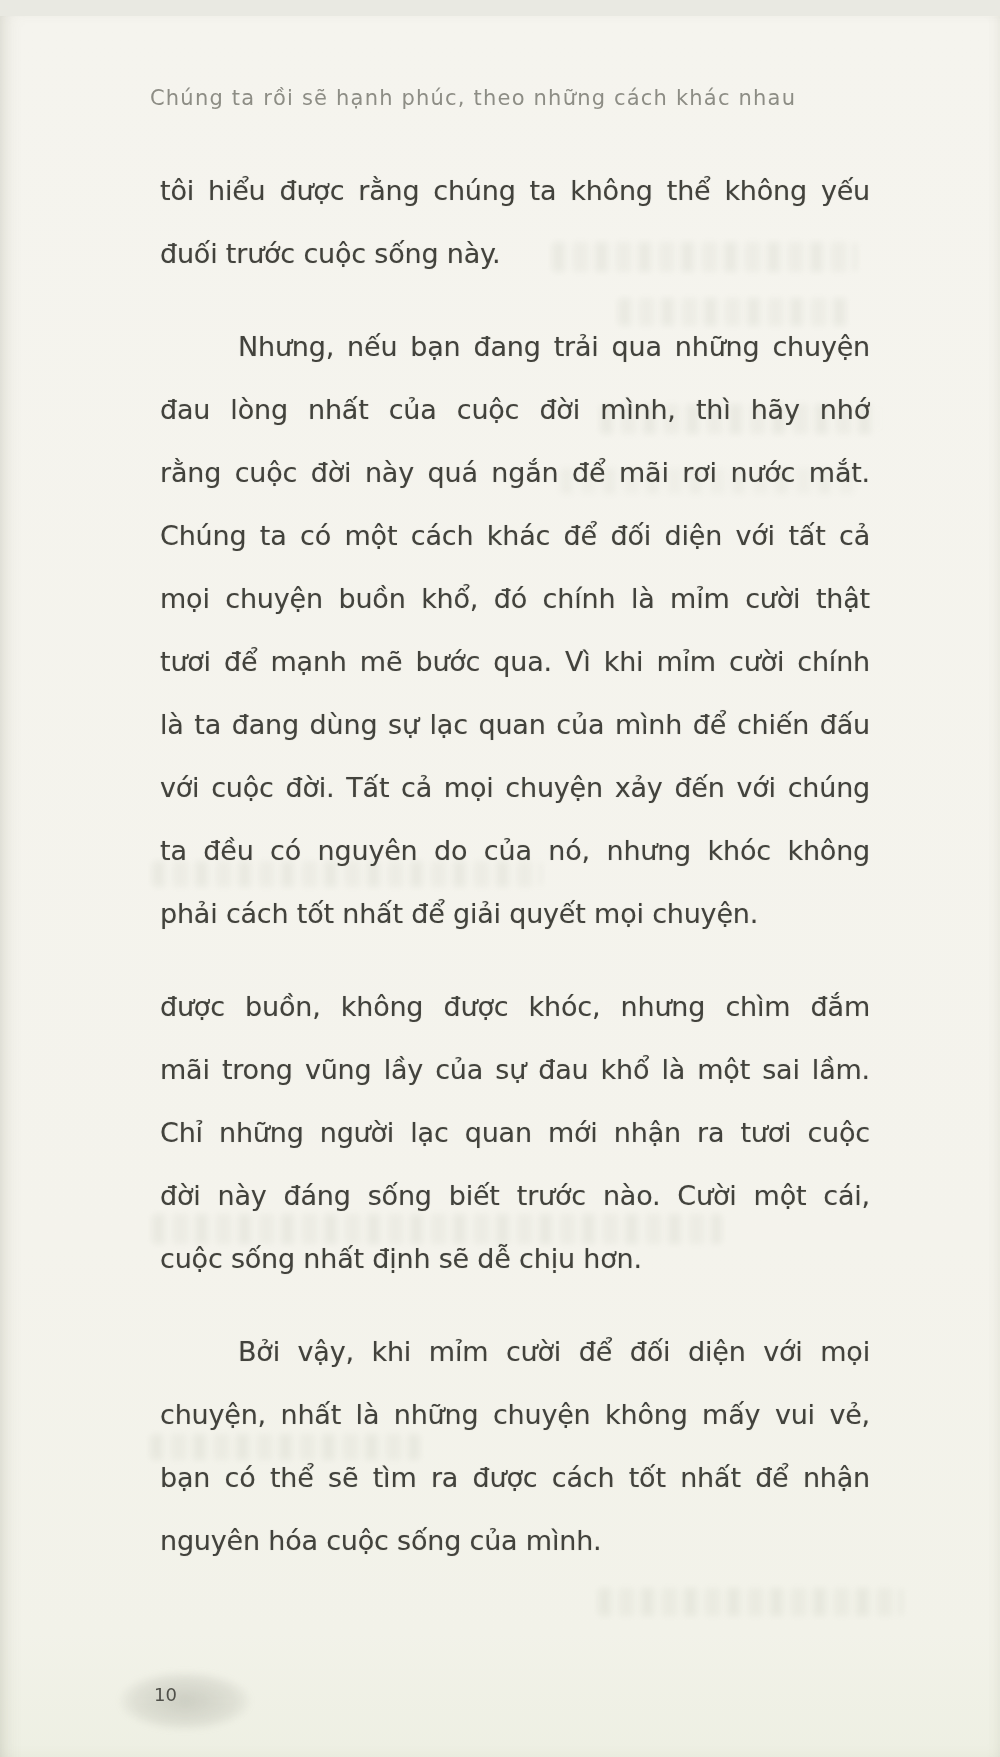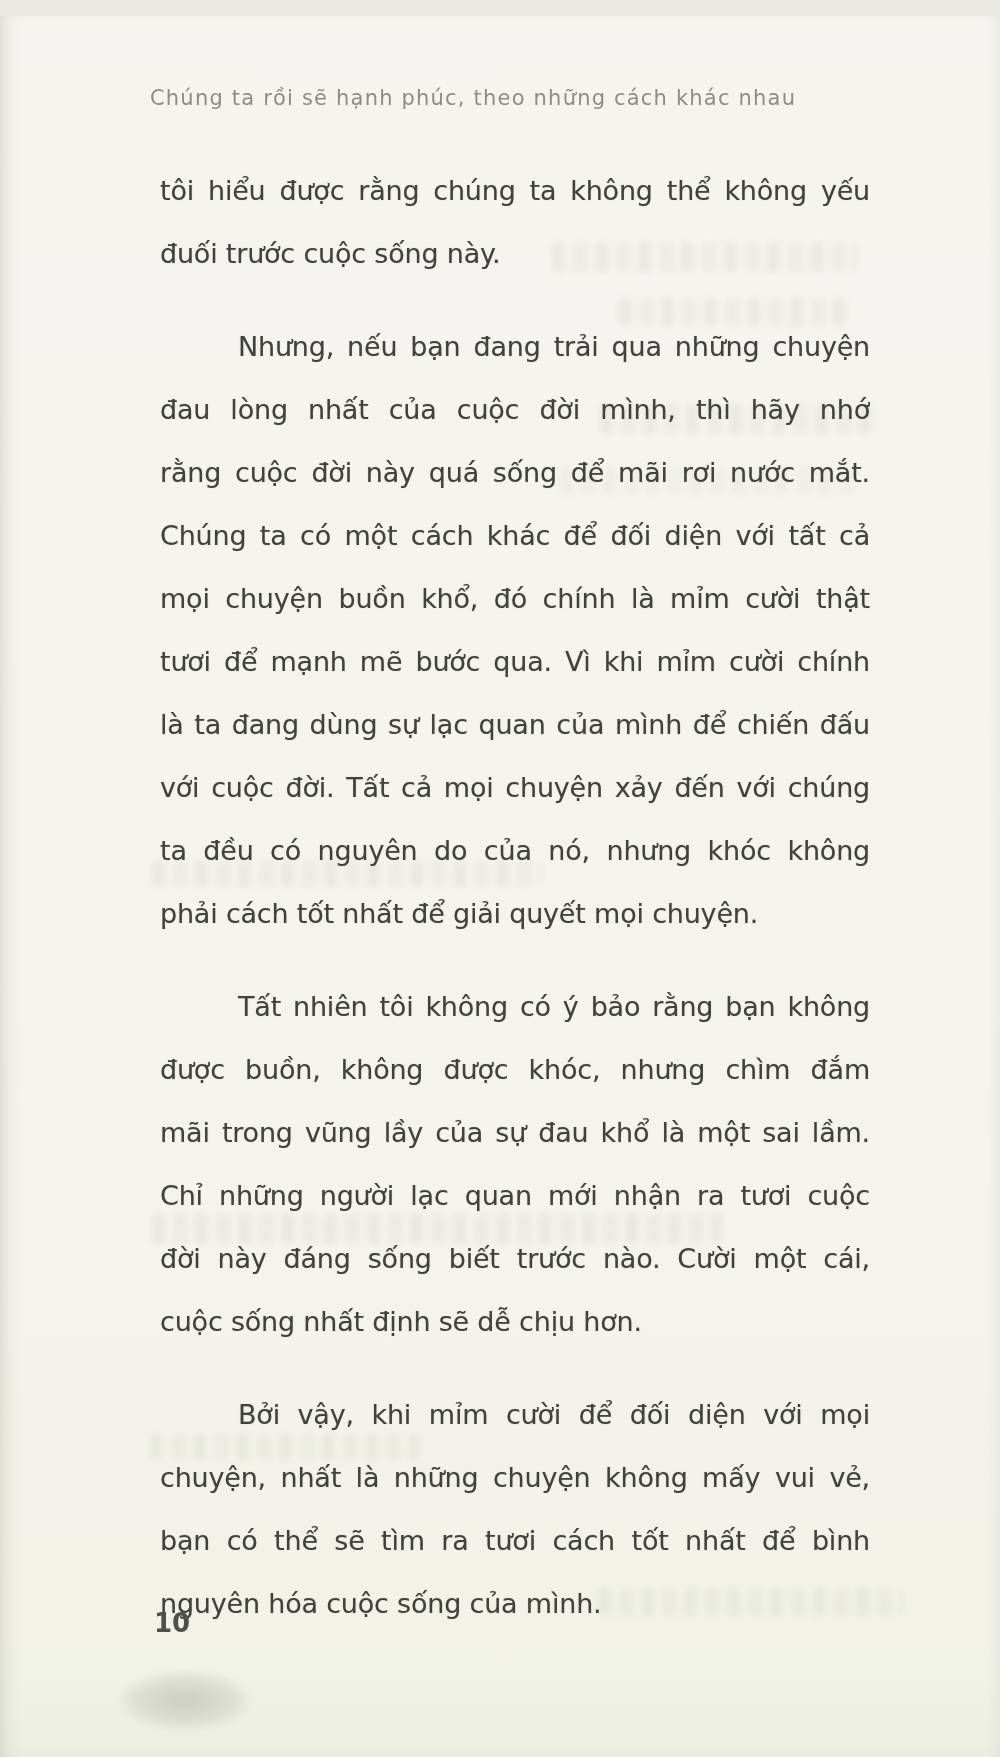--- a/index.html
+++ b/index.html
@@ -38,24 +38,23 @@
   }
   .para + .para { margin-top: 30px; }
   .line {
     text-align: justify;
     text-align-last: justify;
   }
   .line.last { text-align-last: left; }
   .line.indent { padding-left: 78px; }
   .page-number {
     position: absolute;
-    left: 154px; top: 1592px;
-    font-size: 26px;
+    left: 154px; top: 1668px;
+    font-size: 18px;
     color: #50504a;
-    font-weight: bold;
   }
   .page-number-smudge {
     position: absolute;
     left: 120px; top: 1656px;
     width: 130px; height: 58px;
     background: radial-gradient(ellipse at center, rgba(148,150,138,.38) 0%, rgba(148,150,138,.18) 55%, transparent 75%);
     filter: blur(3px);
     border-radius: 50%;
   }
   
@@ -96,41 +95,40 @@
   <div class="ghost g8"></div>
 
   <div class="body-text">
       <div class="para">
         <div class="line">tôi hiểu được rằng chúng ta không thể không yếu</div>
         <div class="line last">đuối trước cuộc sống này.</div>
       </div>
       <div class="para">
         <div class="line indent">Nhưng, nếu bạn đang trải qua những chuyện</div>
         <div class="line">đau lòng nhất của cuộc đời mình, thì hãy nhớ</div>
-        <div class="line">rằng cuộc đời này quá sống để mãi rơi nước mắt.</div>
+        <div class="line">rằng cuộc đời này quá ngắn để mãi rơi nước mắt.</div>
         <div class="line">Chúng ta có một cách khác để đối diện với tất cả</div>
         <div class="line">mọi chuyện buồn khổ, đó chính là mỉm cười thật</div>
         <div class="line">tươi để mạnh mẽ bước qua. Vì khi mỉm cười chính</div>
         <div class="line">là ta đang dùng sự lạc quan của mình để chiến đấu</div>
         <div class="line">với cuộc đời. Tất cả mọi chuyện xảy đến với chúng</div>
         <div class="line">ta đều có nguyên do của nó, nhưng khóc không</div>
         <div class="line last">phải cách tốt nhất để giải quyết mọi chuyện.</div>
       </div>
       <div class="para">
-        <div class="line indent">Tất nhiên tôi không có ý bảo rằng bạn không</div>
         <div class="line">được buồn, không được khóc, nhưng chìm đắm</div>
         <div class="line">mãi trong vũng lầy của sự đau khổ là một sai lầm.</div>
         <div class="line">Chỉ những người lạc quan mới nhận ra tươi cuộc</div>
         <div class="line">đời này đáng sống biết trước nào. Cười một cái,</div>
         <div class="line last">cuộc sống nhất định sẽ dễ chịu hơn.</div>
       </div>
       <div class="para">
         <div class="line indent">Bởi vậy, khi mỉm cười để đối diện với mọi</div>
         <div class="line">chuyện, nhất là những chuyện không mấy vui vẻ,</div>
-        <div class="line">bạn có thể sẽ tìm ra tươi cách tốt nhất để bình</div>
+        <div class="line">bạn có thể sẽ tìm ra được cách tốt nhất để nhận</div>
         <div class="line last">nguyên hóa cuộc sống của mình.</div>
       </div>
     </div>
 
   <div class="page-number-smudge"></div>
   <div class="page-number">10</div>
 
 </div>
 
 </body></html>

